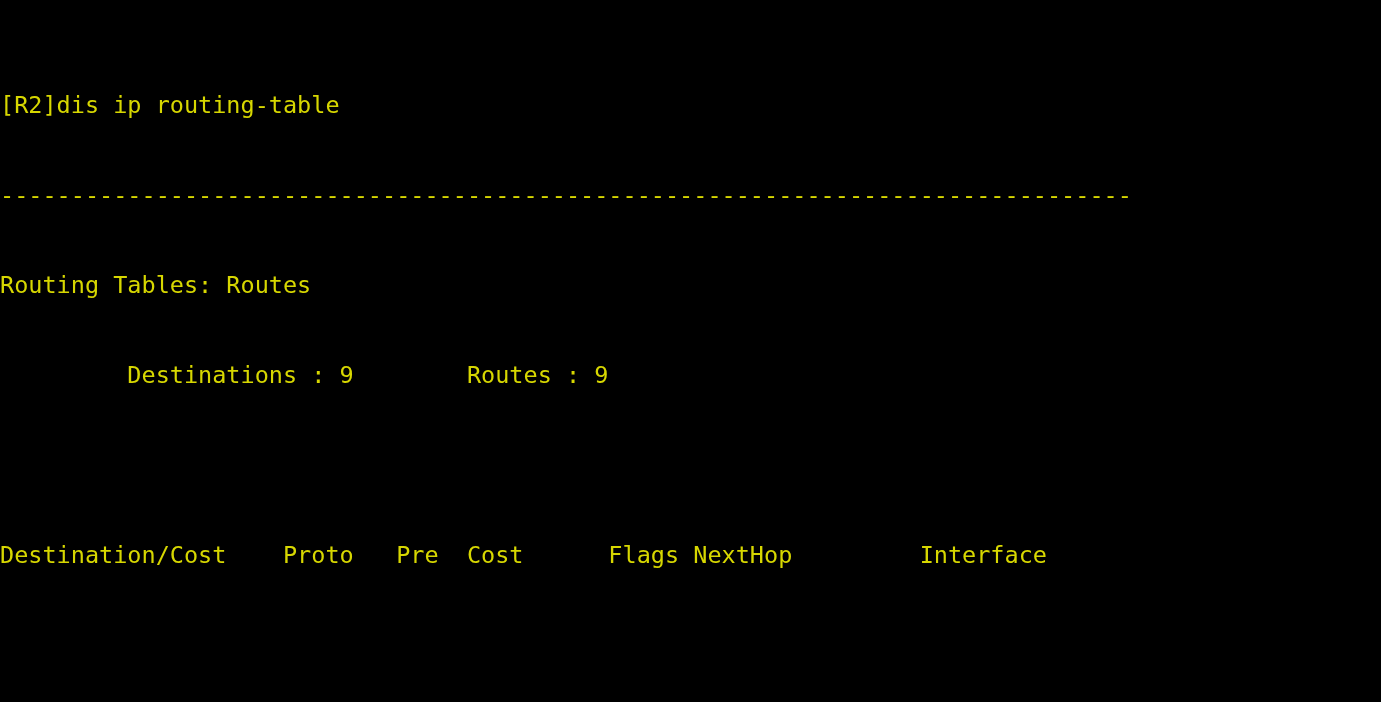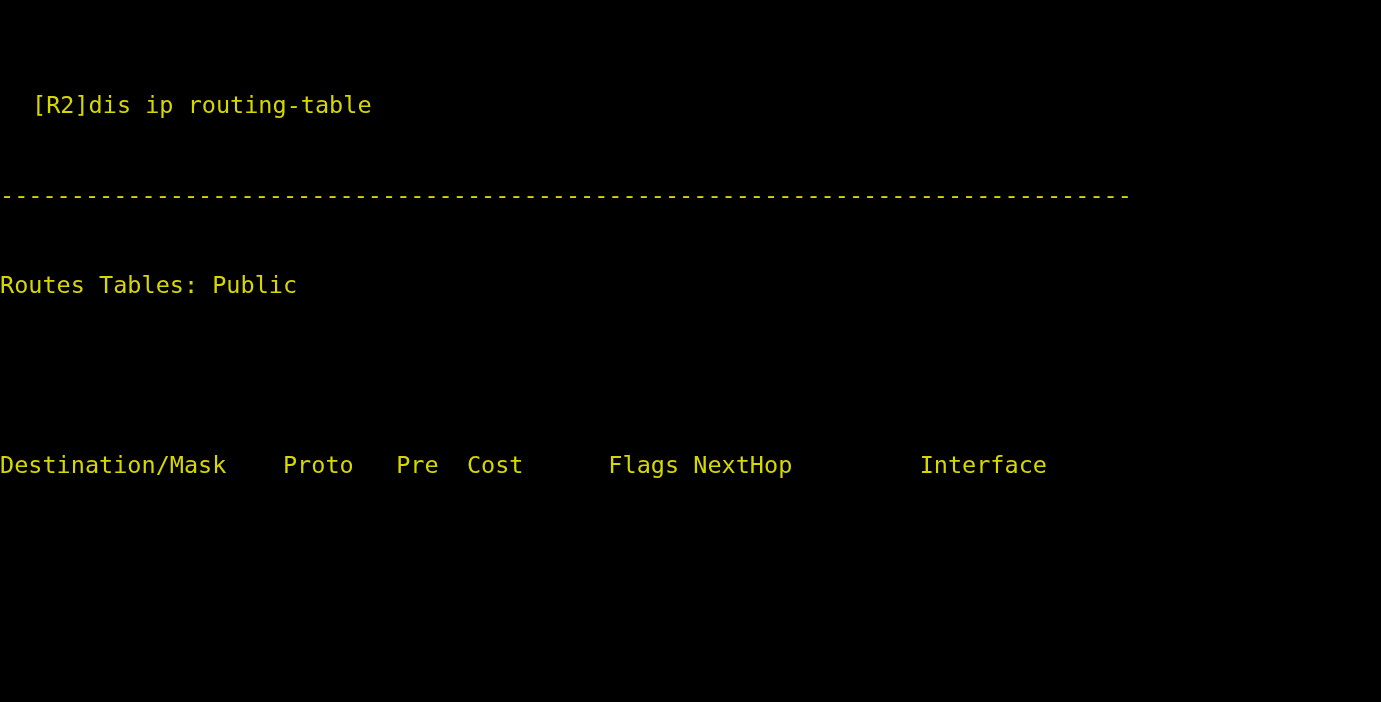--- a/index.html
+++ b/index.html
@@ -37,25 +37,26 @@
   }
   .tline.blank {
     color: transparent;
   }
 </style>
 </head>
 <body style="background: rgb(0, 0, 0);">
 
 <div id="terminal" style="background: rgb(0, 0, 0); color: rgb(215, 215, 0);">
 
-  <span class="tline" style="color: rgb(215, 215, 0); padding-left: 32px;">[R2]dis ip routing-table</span>
+  <span class="tline" style="color: rgb(215, 215, 0);">[R2]dis ip routing-table</span>
   <span class="tline" style="color: rgb(215, 215, 0);">--------------------------------------------------------------------------------</span>
-  <span class="tline" style="color: rgb(215, 215, 0);">Routes Tables: Public</span>
+  <span class="tline" style="color: rgb(215, 215, 0);">Routing Tables: Routes</span>
+  <span class="tline" style="color: rgb(215, 215, 0);">         Destinations : 9        Routes : 9</span>
   <span class="tline blank">&nbsp;</span>
-  <span class="tline" style="color: rgb(215, 215, 0);">Destination/Mask    Proto   Pre  Cost      Flags NextHop         Interface</span>
+  <span class="tline" style="color: rgb(215, 215, 0);">Destination/Cost    Proto   Pre  Cost      Flags NextHop         Interface</span>
   
 
   
   
 
   
   
 
   
   

